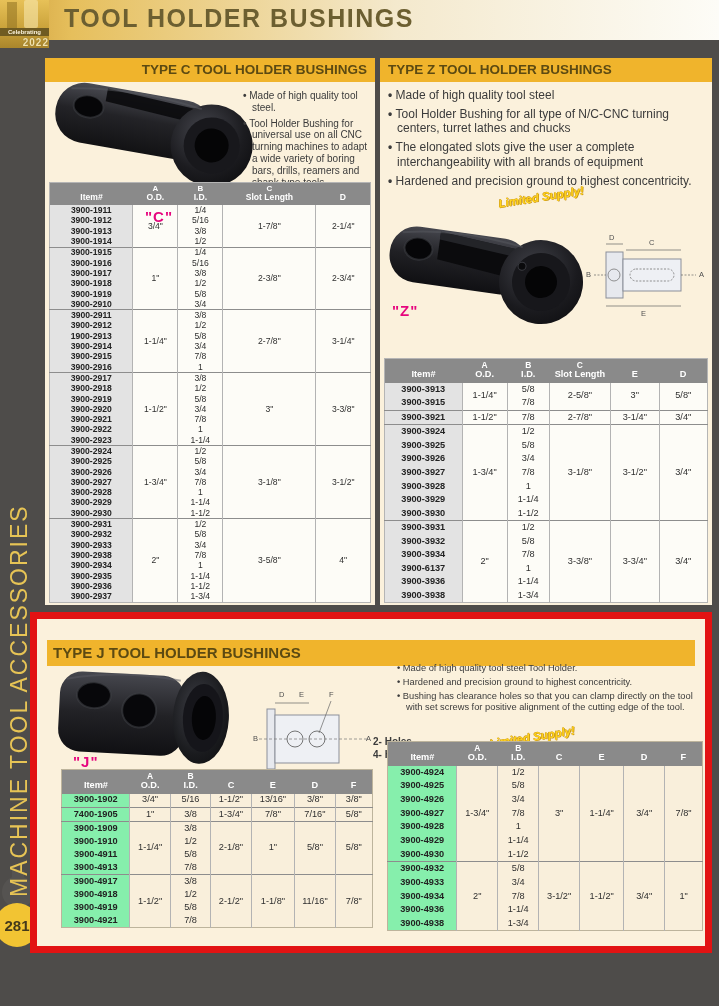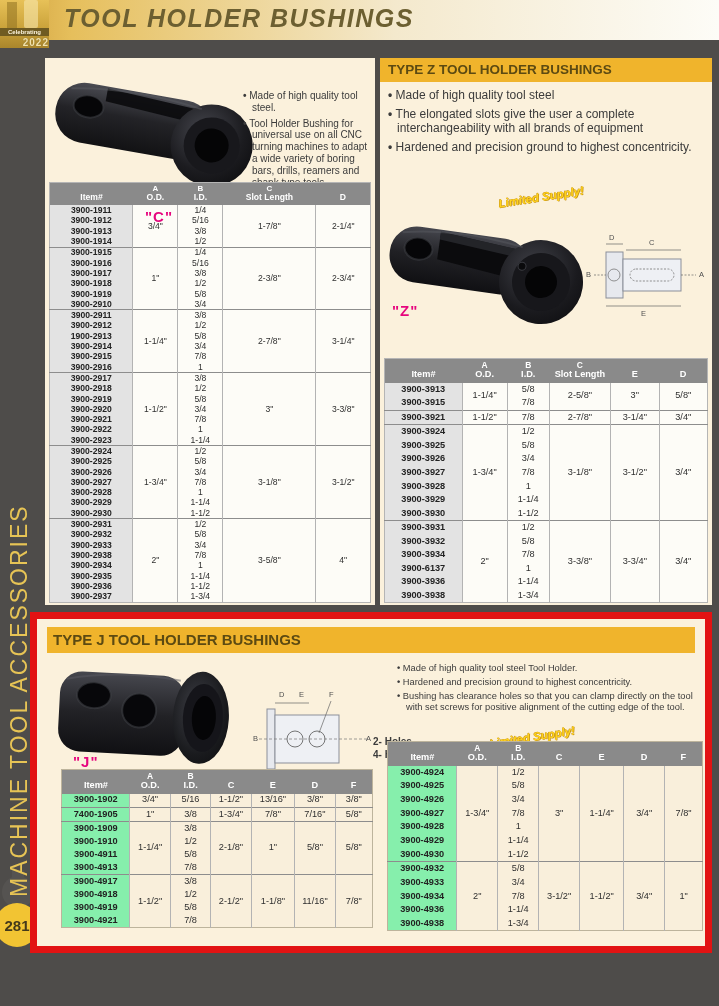--- a/index.html
+++ b/index.html
@@ -3,21 +3,21 @@
 <meta charset="utf-8">
 <style>
   html,body{margin:0;padding:0;background:#2e2d2c;}
   #page{position:relative;width:719px;height:1006px;background:#4e4c4a;overflow:hidden;
         font-family:"Liberation Sans",sans-serif;}
 
   
   .header{position:absolute;left:0;top:0;width:719px;height:40px;
           background:linear-gradient(90deg,#cfa03d 0%,#e6bf5c 10%,#f4e9cd 55%,#fdfcf7 100%);}
   .header-title{position:absolute;left:64px;top:4px;font-size:25px;font-weight:bold;
-                color:#6c5f31;letter-spacing:1.5px;white-space:nowrap;font-style:italic;}
+                color:#6c5f31;letter-spacing:1.5px;white-space:nowrap;}
   .logo{position:absolute;left:0;top:0;width:49px;height:48px;z-index:5;
         background:linear-gradient(180deg,#e7c158 0%,#caa23a 60%,#a9852c 100%);}
   .logo-shape1{position:absolute;left:7px;top:2px;width:10px;height:26px;background:#8f7120;opacity:.55;}
   .logo-shape2{position:absolute;left:24px;top:0px;width:14px;height:28px;background:#f7e6ac;opacity:.6;border-radius:2px;}
   .logo-celebrating{position:absolute;left:0;bottom:12px;width:100%;text-align:center;
         font-size:6px;font-weight:bold;color:#fdf5dd;background:#6f5b22;padding:1px 0;}
   .logo-2022{position:absolute;left:0;bottom:0;width:100%;text-align:right;font-size:10px;
         font-weight:bold;letter-spacing:1px;color:#f3e3ab;text-shadow:0 0 1px #6f5b22;}
 
   
@@ -53,21 +53,21 @@
   .limited{font-weight:bold;font-style:italic;font-size:11.5px;color:#ffd21c;
         text-shadow:0.6px 0.6px 0 #c28f15,-0.4px -0.4px 0 #c28f15;white-space:nowrap;position:absolute;z-index:3;}
   .z-limited{left:118px;top:133px;transform:rotate(-9deg);}
   .z-photo{position:absolute;left:4px;top:148px;width:205px;height:130px;z-index:2;}
   .z-letter{left:12px;top:244px;}
   .z-diagram{position:absolute;left:206px;top:172px;width:122px;height:90px;z-index:2;}
 
   
   #panel-j{position:absolute;left:30px;top:612px;width:682px;height:341px;background:#fbf1dc;
         border:7px solid #e21313;box-sizing:border-box;z-index:4;}
-  #panel-j .panel-title{left:10px;right:10px;top:8px;height:26px;line-height:26px;font-size:15px;padding:0 6px;}
+  #panel-j .panel-title{left:10px;right:10px;top:21px;height:26px;line-height:26px;font-size:15px;padding:0 6px;}
   .j-bullets{position:absolute;left:360px;top:44px;width:302px;font-size:9.3px;}
   .j-bullets li{margin-bottom:3px;}
   .j-photo{position:absolute;left:14px;top:44px;width:195px;height:102px;z-index:2;}
   .j-letter{left:36px;top:134px;}
   .j-diagram{position:absolute;left:214px;top:74px;width:124px;height:104px;}
   .j-holes{position:absolute;left:336px;top:116px;font-size:10px;font-weight:bold;color:#3b3b3b;line-height:1.3;}
   .j-limited{left:452px;top:112px;transform:rotate(-9deg);}
   #tbl-j-left{position:absolute;left:24px;top:150px;width:312px;}
   #tbl-j-right{position:absolute;left:350px;top:122px;width:316px;}
 
@@ -119,20 +119,21 @@
       <circle cx="70" cy="52" r="14"></circle>
         <rect x="64" y="32" width="12" height="9"></rect>
         <rect x="84" y="40" width="10" height="9" transform="rotate(35 89 44)"></rect>
     </g>
   </svg>
   <div class="page-badge">
     <span>281</span>
   </div>
 
   <div class="panel" id="panel-c">
+    <div class="panel-title">TYPE C TOOL HOLDER BUSHINGS</div>
 
     <svg class="c-photo" viewBox="0 0 212 120">
       <defs>
         <linearGradient id="cg1" x1="0" y1="0" x2="0" y2="1">
           <stop offset="0" stop-color="#4a4b52"></stop>
             <stop offset="0.45" stop-color="#232327"></stop>
             <stop offset="1" stop-color="#121214"></stop>
         </linearGradient>
         <radialGradient id="cg2" cx="0.38" cy="0.35" r="0.8">
           <stop offset="0" stop-color="#45464d"></stop>
@@ -383,20 +384,21 @@
           </tbody>
         </table>
       </div>
   </div>
 
   <div class="panel" id="panel-z">
     <div class="panel-title">TYPE Z TOOL HOLDER BUSHINGS</div>
 
     <ul class="bullets z-bullets">
         <li>Made of high quality tool steel</li>
+        <li>Tool Holder Bushing for all type of N/C-CNC turning centers, turret lathes and chucks</li>
         <li>The elongated slots give the user a complete interchangeability with all brands of equipment</li>
         <li>Hardened and precision ground to highest concentricity.</li>
       </ul>
 
     <div class="limited z-limited">Limited Supply!</div>
 
     <svg class="z-photo" viewBox="0 0 205 130">
       <defs>
         <linearGradient id="zg1" x1="0" y1="0" x2="0" y2="1">
           <stop offset="0" stop-color="#45464d"></stop>

